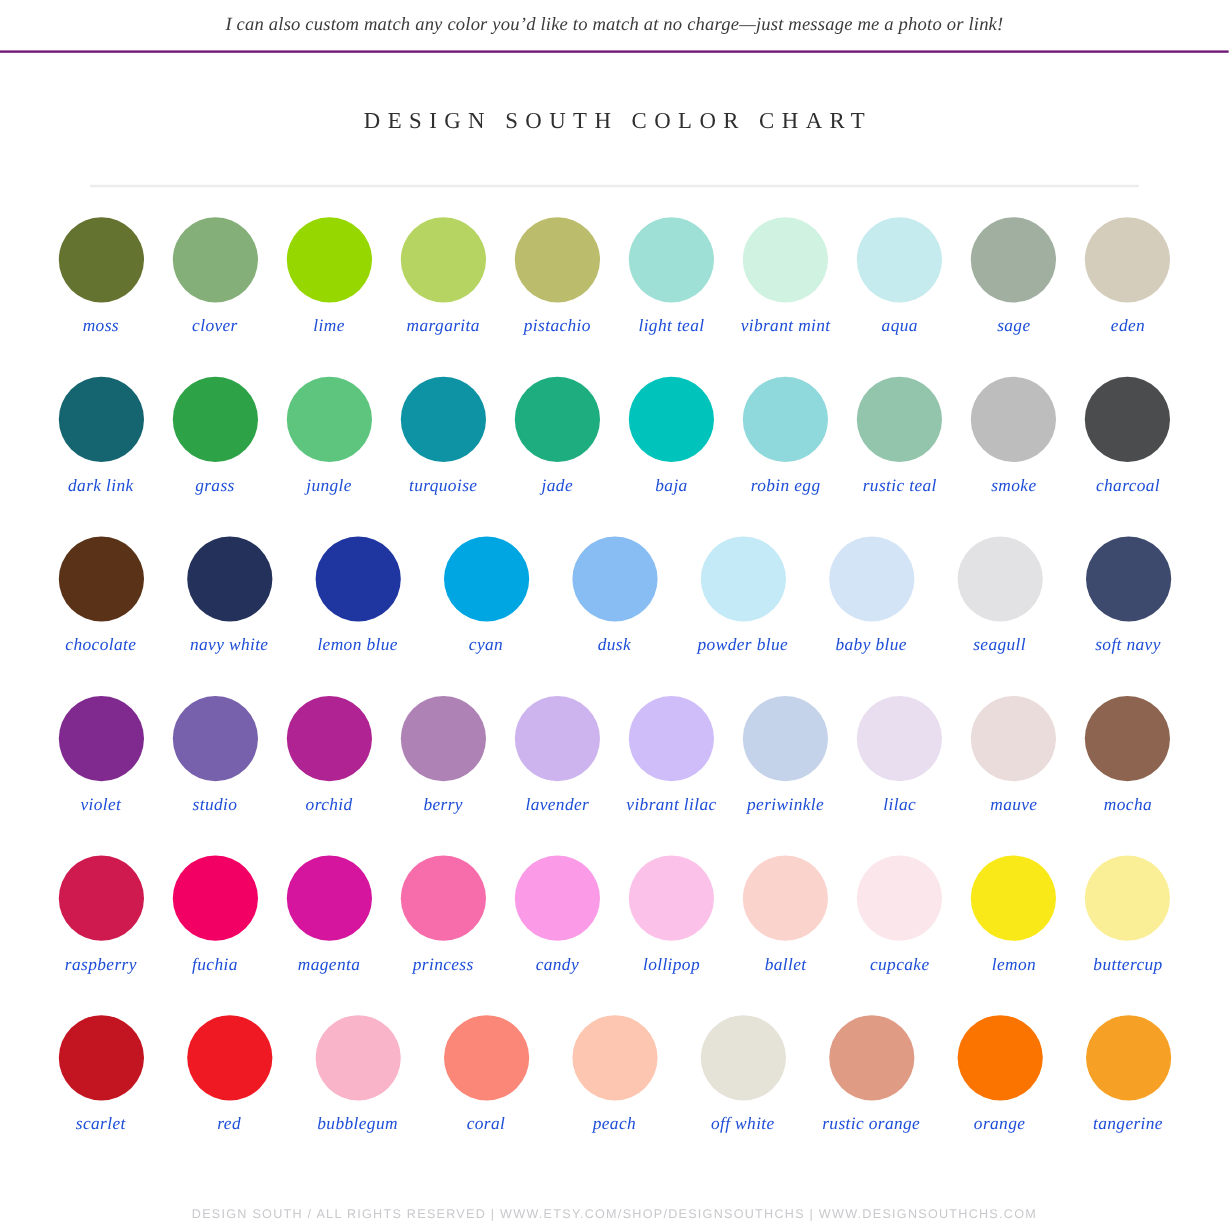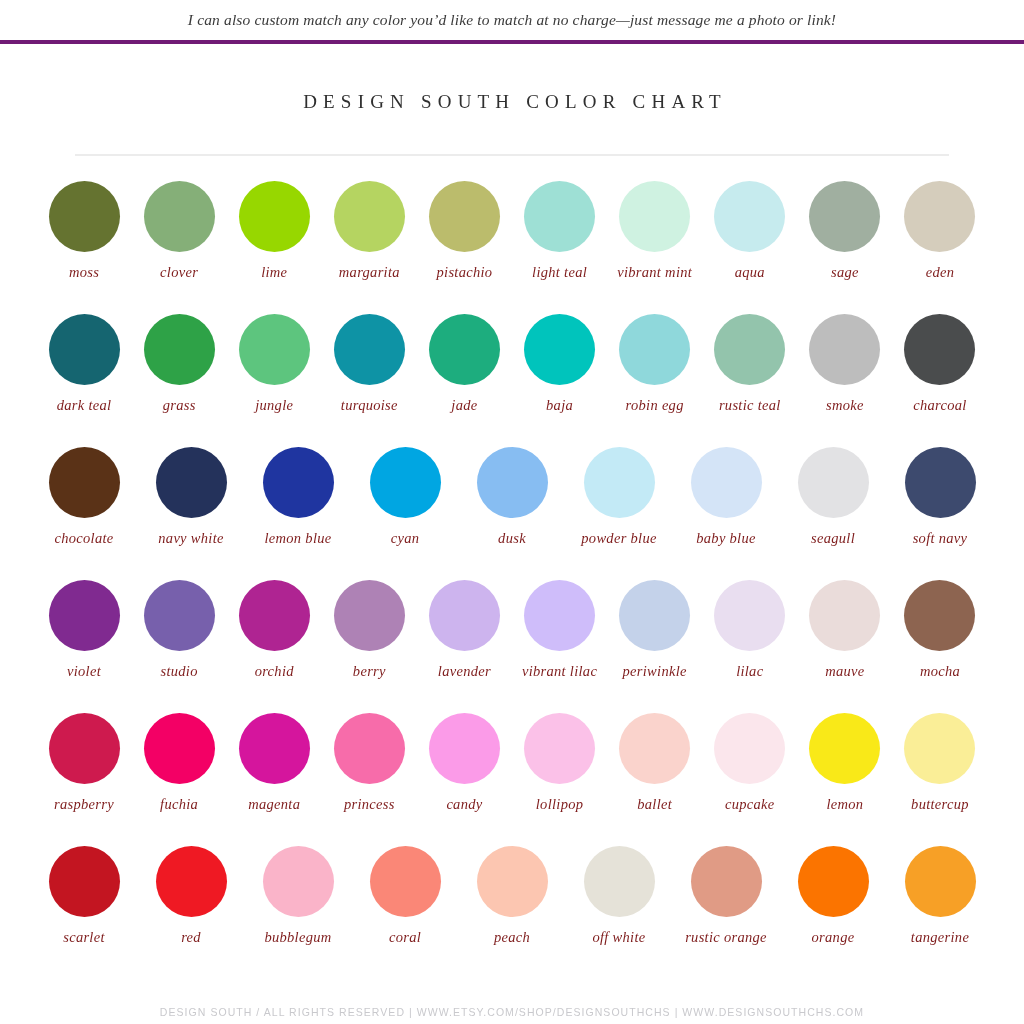--- a/index.html
+++ b/index.html
@@ -20,21 +20,21 @@
     height: 1024px;
     box-sizing: border-box;
   }
 
   
   .banner {
     height: 44px;
     display: flex;
     align-items: center;
     justify-content: center;
-    border-bottom: 4px solid #701a75;
+    border-bottom: 2px solid #701a75;
     box-sizing: border-box;
   }
   .banner-text {
     font-family: "Liberation Serif", serif;
     font-style: italic;
     font-size: 15.5px;
     letter-spacing: 0.15px;
     color: #3b3b3b;
     white-space: nowrap;
   }
@@ -86,21 +86,21 @@
     height: 71px;
     border-radius: 50%;
     margin-top: 11px;
   }
   .swatch-label {
     margin-top: 12px;
     font-family: "Liberation Serif", serif;
     font-style: italic;
     font-size: 14.5px;
     line-height: 16.5px;
-    color: #7f1d1d;
+    color: #1d4ed8;
     text-align: center;
     letter-spacing: 0.3px;
     width: 96px;
   }
 
   
   .footer {
     position: absolute;
     left: 0;
     right: 0;
@@ -170,21 +170,21 @@
           <div class="swatch-label">sage</div>
         </div>
         <div class="cell">
           <div class="swatch" style="background: rgb(213, 205, 188);"></div>
           <div class="swatch-label">eden</div>
         </div>
       </div>
       <div class="row">
         <div class="cell">
           <div class="swatch" style="background: rgb(21, 101, 112);"></div>
-          <div class="swatch-label">dark teal</div>
+          <div class="swatch-label">dark link</div>
         </div>
         <div class="cell">
           <div class="swatch" style="background: rgb(46, 162, 71);"></div>
           <div class="swatch-label">grass</div>
         </div>
         <div class="cell">
           <div class="swatch" style="background: rgb(93, 197, 126);"></div>
           <div class="swatch-label">jungle</div>
         </div>
         <div class="cell">

